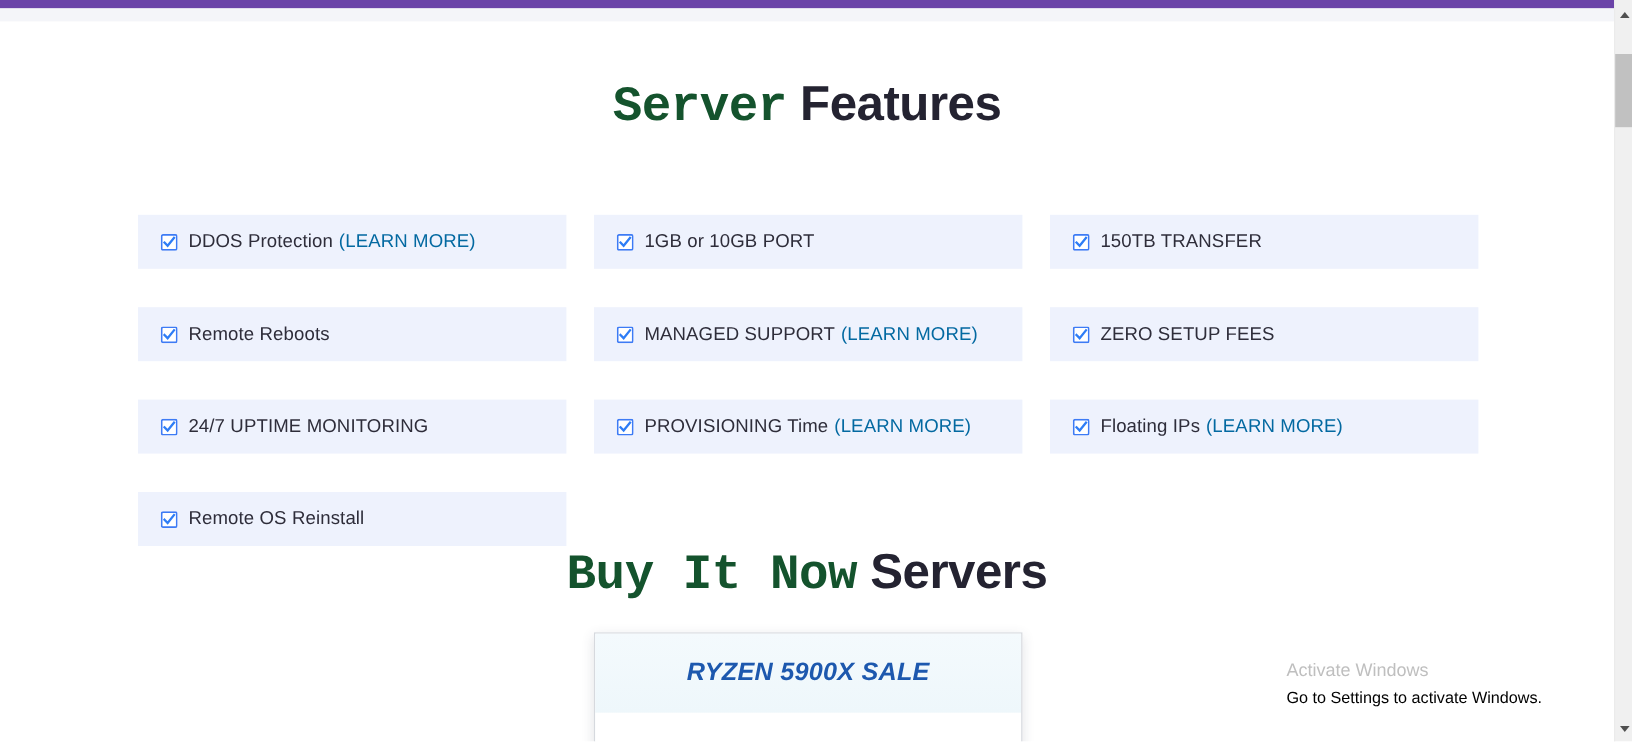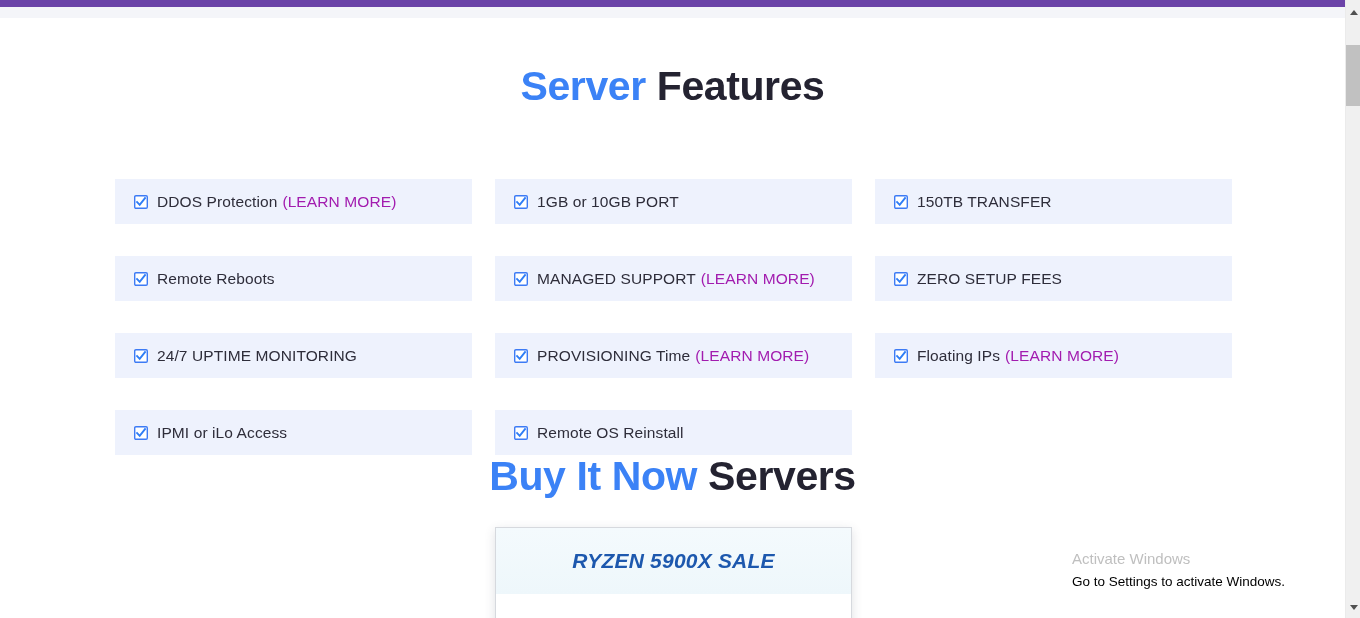--- a/index.html
+++ b/index.html
@@ -44,21 +44,21 @@
   
   .section-heading {
     text-align: center;
     font-size: 41px;
     font-weight: bold;
     letter-spacing: -0.4px;
     color: #242331;
     line-height: 1.1;
     white-space: nowrap;
   }
-  .section-heading .accent { color: #3b82f6; }
+  .section-heading .accent { color: #14532d; font-family: Liberation Mono, monospace; }
 
   #features-heading { margin-top: 46px; }
   #buynow-heading  { margin-top: 0; }
 
   
   #features-grid {
     position: absolute;
     top: 141px;
     left: 115px;
     width: 1118px;
@@ -85,21 +85,21 @@
     display: block;
   }
   .feature-check svg { display: block; }
   .feature-text {
     font-size: 15.5px;
     color: #2e2d3a;
     letter-spacing: 0.1px;
     white-space: nowrap;
   }
   .feature-link {
-    color: #a21caf;
+    color: #0369a1;
     margin-left: 5px;
     white-space: nowrap;
   }
 
   
   #buynow-wrap {
     position: absolute;
     top: 436px;
     left: 0;
     width: 1345px;
@@ -290,29 +290,20 @@
         <span class="feature-text">Floating IPs</span>
         <span class="feature-text feature-link">(LEARN MORE)</span>
       </div>
       <div class="feature-card">
         <span class="feature-check">
           <svg width="14" height="14" viewBox="0 0 14 14">
             <rect x="0.7" y="0.7" width="12.6" height="12.6" rx="1.2" fill="#ffffff" stroke="#3d7bf5" stroke-width="1.4"></rect>
             <path d="M3.1 7.1 L5.7 9.8 L11.0 3.2" fill="none" stroke="#2e7df6" stroke-width="1.9" stroke-linecap="square" stroke-linejoin="miter"></path>
           </svg>
         </span>
-        <span class="feature-text">IPMI or iLo Access</span>
-      </div>
-      <div class="feature-card">
-        <span class="feature-check">
-          <svg width="14" height="14" viewBox="0 0 14 14">
-            <rect x="0.7" y="0.7" width="12.6" height="12.6" rx="1.2" fill="#ffffff" stroke="#3d7bf5" stroke-width="1.4"></rect>
-            <path d="M3.1 7.1 L5.7 9.8 L11.0 3.2" fill="none" stroke="#2e7df6" stroke-width="1.9" stroke-linecap="square" stroke-linejoin="miter"></path>
-          </svg>
-        </span>
         <span class="feature-text">Remote OS Reinstall</span>
       </div>
     </div>
 
   <div id="buynow-wrap">
     <h1 id="buynow-heading" class="section-heading"><span class="accent">Buy It Now</span><span> Servers</span></h1>
   </div>
 
   <div id="product-card">
     <div id="product-card-header">

